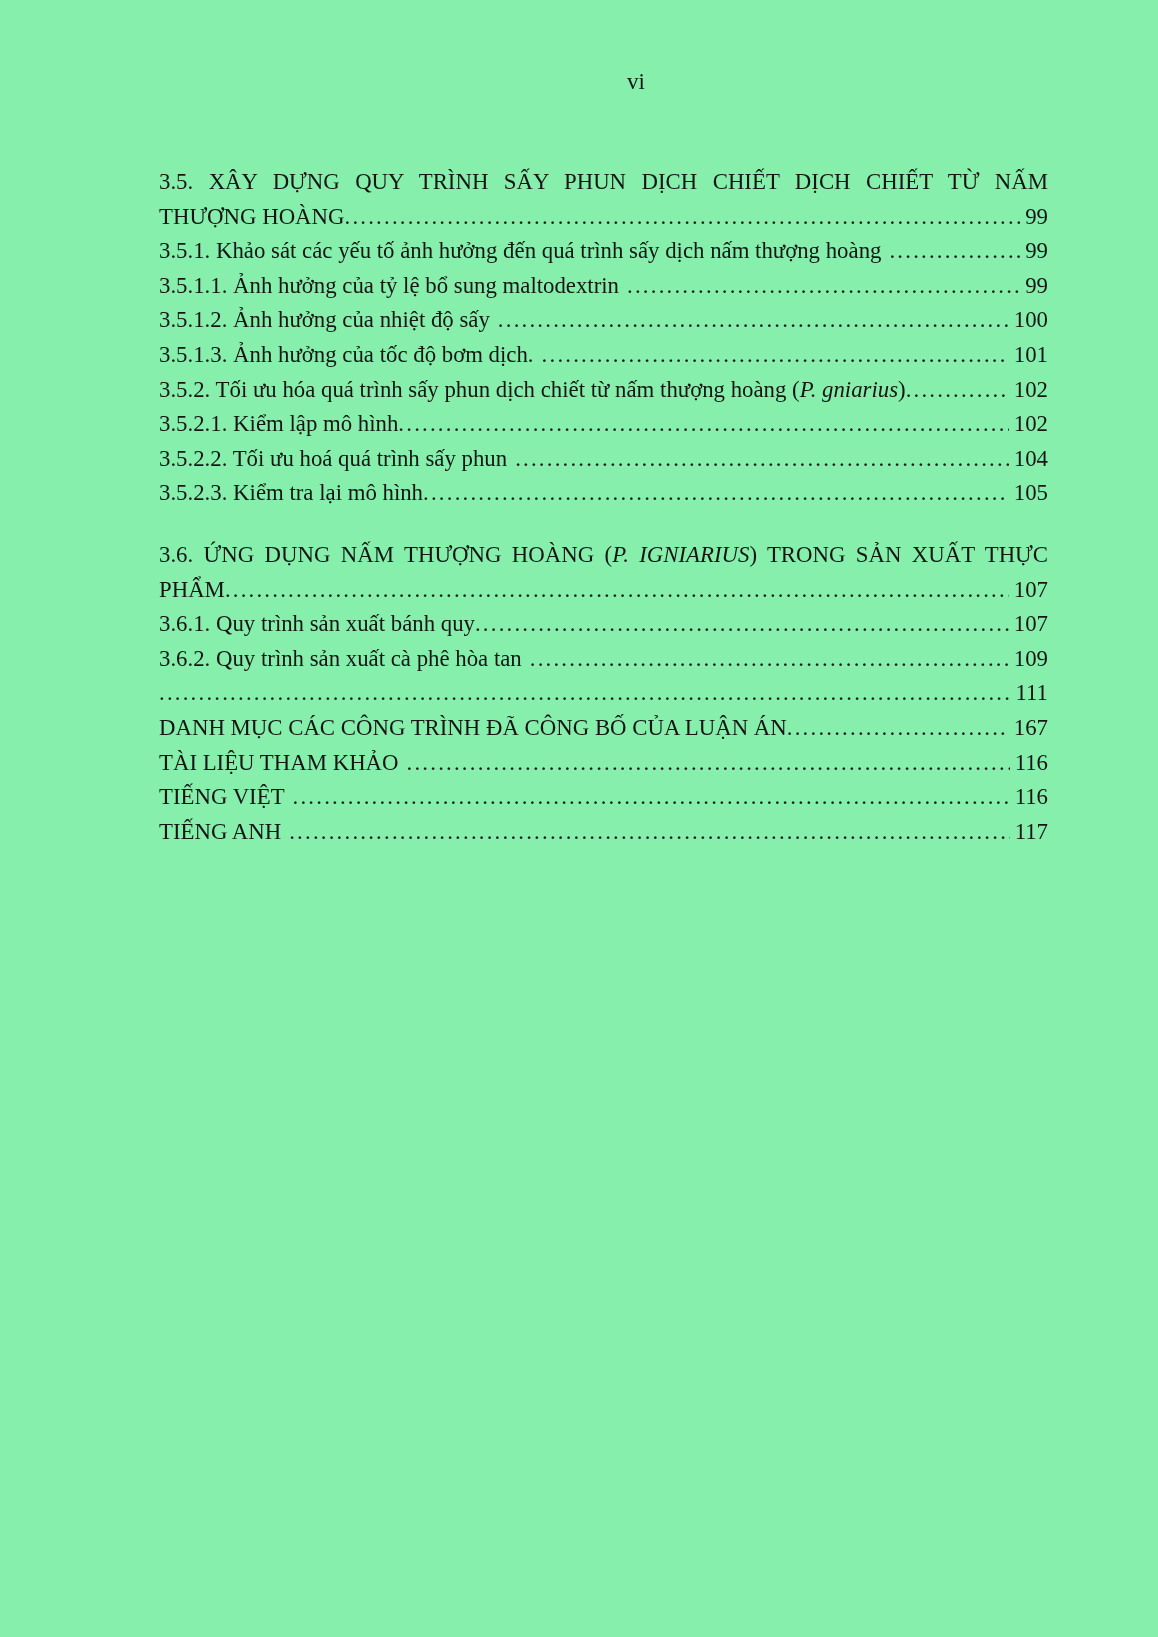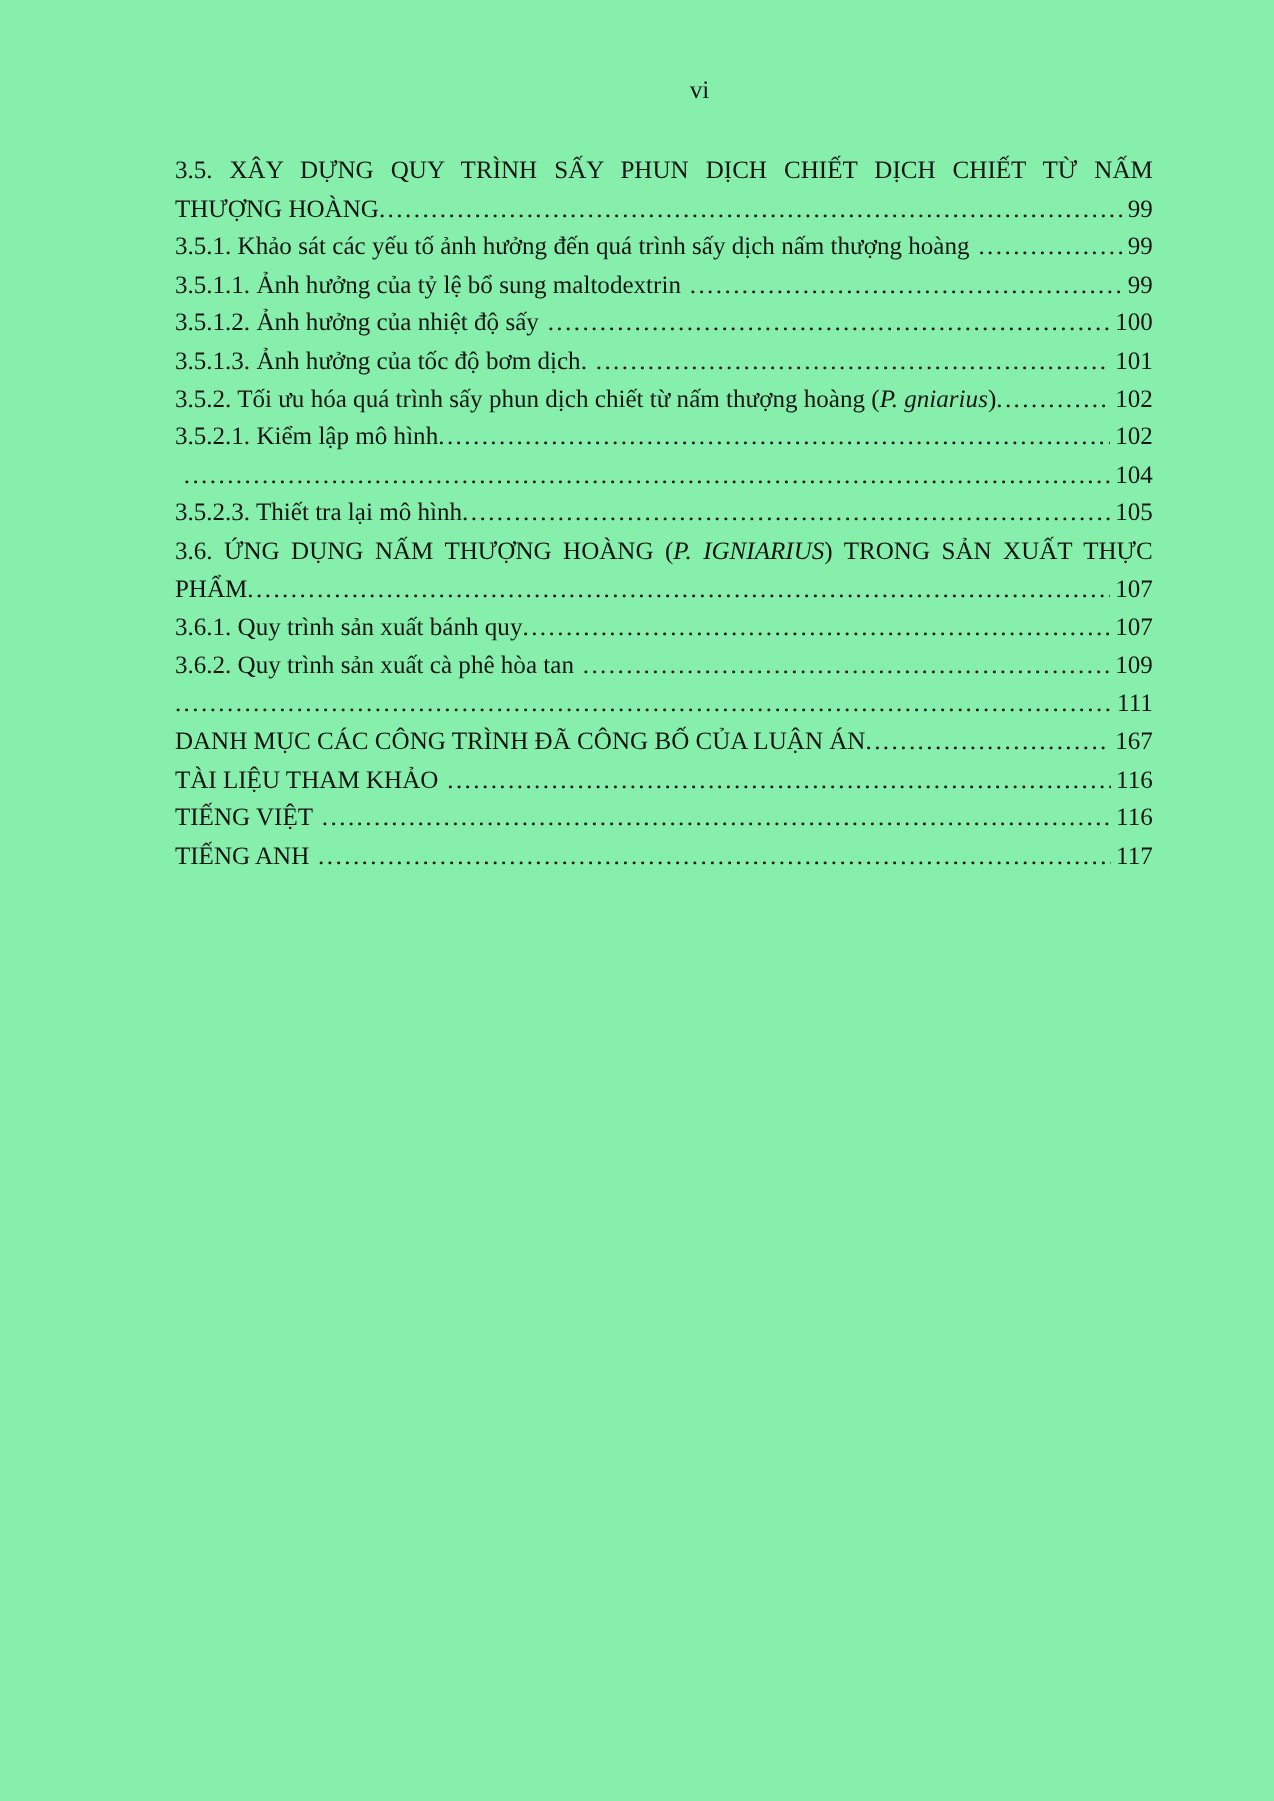--- a/index.html
+++ b/index.html
@@ -33,20 +33,21 @@
     line-height: 34.6px;
   }
   .toc-row {
     display: flex;
     align-items: baseline;
   }
   .toc-row.justify {
     display: block;
     text-align: justify;
     text-align-last: justify;
+    margin-top: 27px;
   }
   .label { white-space: nowrap; }
   .justify .label { white-space: normal; }
   .it { font-style: italic; }
   .dots {
     flex: 1 1 auto;
     min-width: 0;
     overflow: hidden;
     white-space: nowrap;
   }
@@ -96,25 +97,26 @@
         <span class="label"><span>3.5.2. Tối ưu hóa quá trình sấy phun dịch chiết từ nấm thượng hoàng (</span><span class="it">P. gniarius</span><span>)</span></span>
         <span class="dots"></span>
         <span class="pg">102</span>
       </div>
       <div class="toc-row">
         <span class="label"><span>3.5.2.1. Kiểm lập mô hình</span></span>
         <span class="dots"></span>
         <span class="pg">102</span>
       </div>
       <div class="toc-row">
+        <span class="label"><span>3.5.2.2. Tối ưu hoá quá trình sấy phun</span></span>
         <span class="dots gap"></span>
         <span class="pg">104</span>
       </div>
       <div class="toc-row">
-        <span class="label"><span>3.5.2.3. Thiết tra lại mô hình</span></span>
+        <span class="label"><span>3.5.2.3. Kiểm tra lại mô hình</span></span>
         <span class="dots"></span>
         <span class="pg">105</span>
       </div>
       <div class="toc-row justify"><span class="label"><span>3.6. ỨNG DỤNG NẤM THƯỢNG HOÀNG (</span><span class="it">P. IGNIARIUS</span><span>) TRONG SẢN XUẤT THỰC</span></span></div>
       <div class="toc-row">
         <span class="label"><span>PHẨM</span></span>
         <span class="dots"></span>
         <span class="pg">107</span>
       </div>
       <div class="toc-row">

